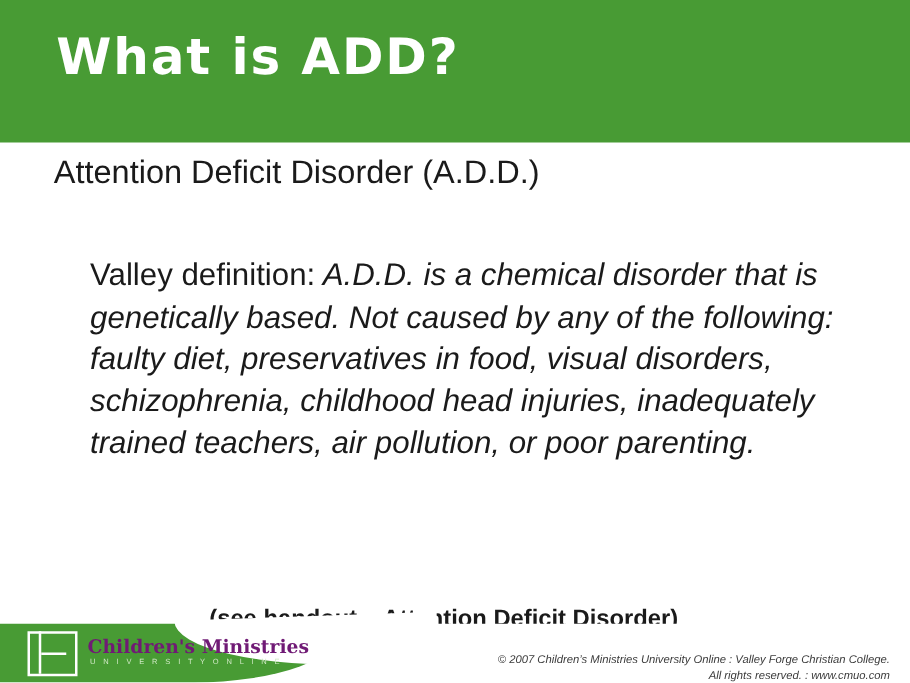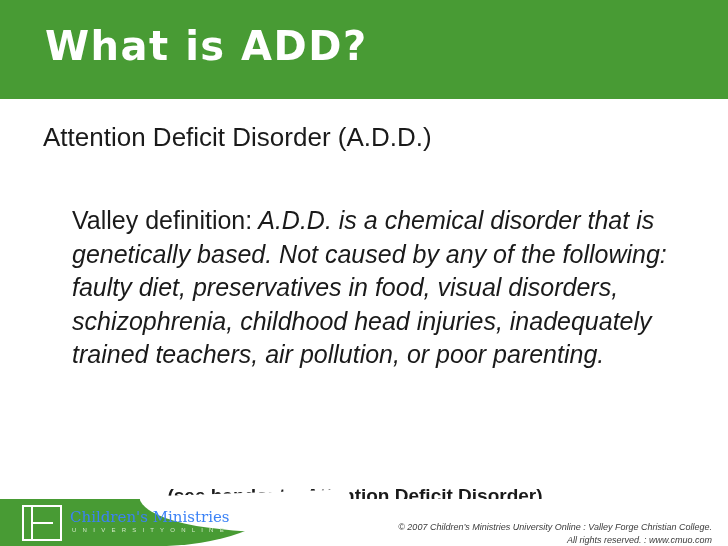--- a/index.html
+++ b/index.html
@@ -18,21 +18,21 @@
     width: 728px;
     height: 546px;
     background: #ffffff;
     overflow: hidden;
   }
   .title-bar {
     position: absolute;
     left: 0;
     top: 0;
     width: 728px;
-    height: 99px;
+    height: 114px;
     background: #489B34;
   }
   .slide-title {
     position: absolute;
     left: 45px;
     top: 23px;
     font-size: 40px;
     font-weight: bold;
     color: #ffffff;
     letter-spacing: 1.5px;
@@ -131,22 +131,22 @@
     top: 15px;
     width: 20px;
     height: 2px;
     background: #ffffff;
   }
   .logo-text {
     position: absolute;
     left: 70px;
     top: 9px;
     font-size: 15px;
-    font-weight: normal;
-    color: #3b82f6;
+    font-weight: bold;
+    color: #701a75;
     font-family: "DejaVu Serif", serif;
     white-space: nowrap;
   }
   .logo-sub {
     position: absolute;
     left: 72px;
     top: 28px;
     font-size: 6px;
     letter-spacing: 2.3px;
     color: #cfe8c4;

